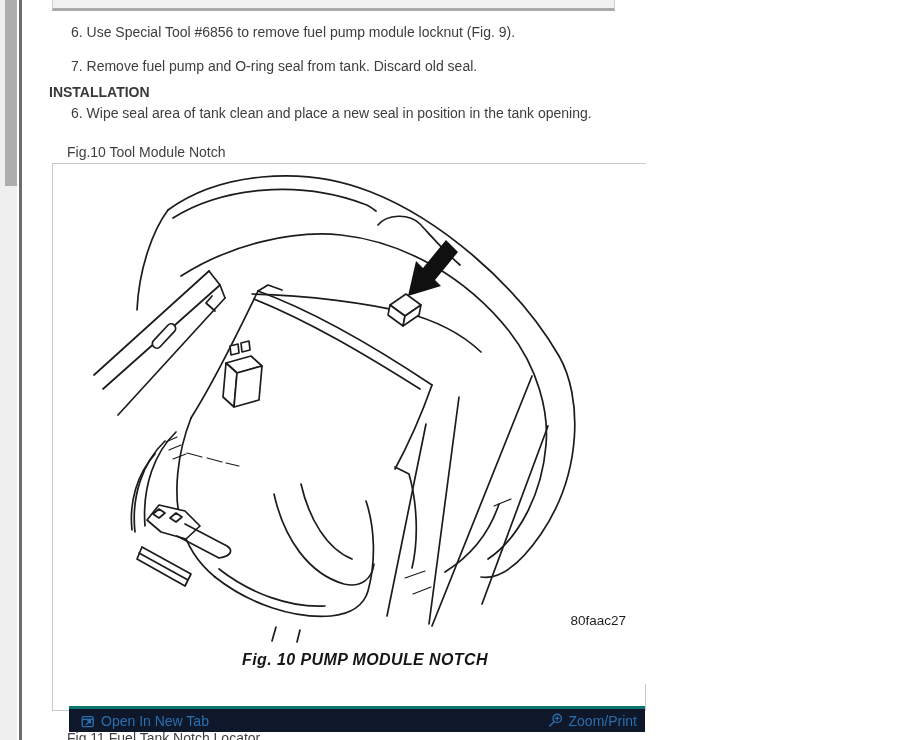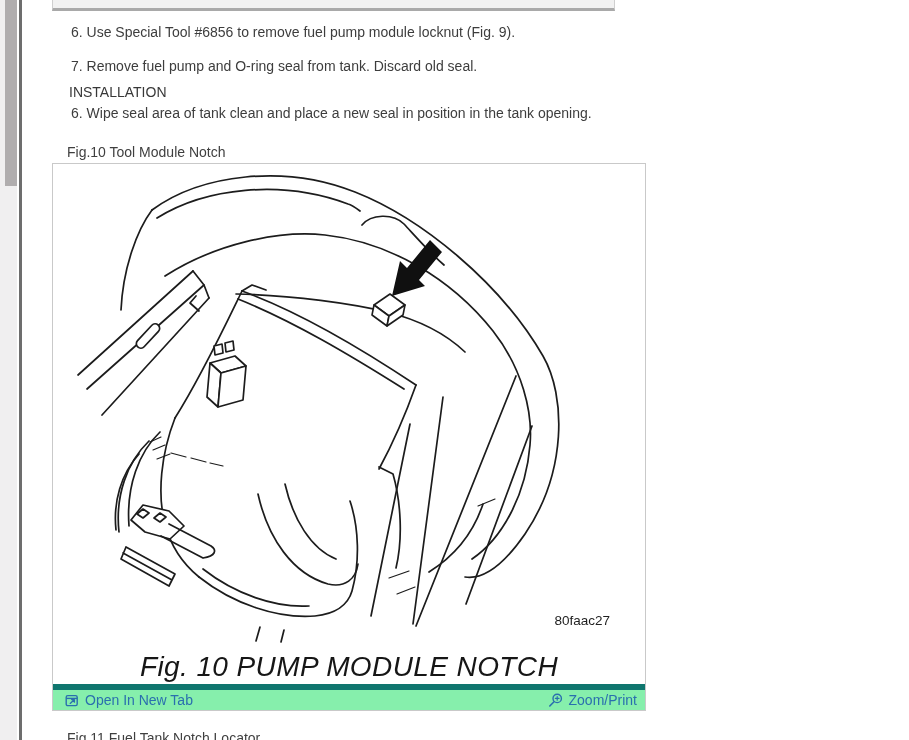--- a/index.html
+++ b/index.html
@@ -12,43 +12,44 @@
   .scroll-thumb{position:absolute;left:5px;top:0;width:12px;height:186px;background:#b0adae;}
   .pane-divider{position:absolute;left:19px;top:0;width:3px;height:740px;background:#6d6d6d;}
   .prev-bottom{
     position:absolute;left:52px;top:0;width:563px;height:11px;box-sizing:border-box;
     background:#f1f1f1;border-left:1px solid #cfcfcf;border-right:1px solid #cfcfcf;
     border-bottom:3px solid #a9a9a9;
   }
   .txt{position:absolute;font-size:14px;line-height:15px;white-space:nowrap;margin-left:16px;}
   .step6{left:55px;top:25px;}
   .step7{left:55px;top:59px;}
-  .heading{left:53px;top:85px;font-weight:normal;color:#383838;}
+  .heading{left:33px;top:85px;font-weight:bold;color:#383838;}
   .step1{left:55px;top:106px;}
   .figlabel10{left:51px;top:145px;color:#3f3f3f;}
   .figlabel11{left:51px;top:731px;color:#3f3f3f;}
   .figure-box{
     position:absolute;left:52px;top:163px;width:594px;height:548px;box-sizing:border-box;
-    border:1px solid #c9c9c9;background:#ffffff;
+    border:1px solid #c9c9c9;background:#ffffff;padding-left:16px;
   }
   .figure-image{position:relative;width:592px;height:520px;background:#fff;overflow:hidden;}
   .figure-image svg{position:absolute;left:0;top:0;}
   .watermark{
     position:absolute;top:449px;right:35px;font-size:13.5px;color:#1f1f1f;
     font-family:"Liberation Sans",sans-serif;
   }
   .caption{
     position:absolute;top:487px;left:0;width:100%;text-align:center;
-    font-size:28px;font-weight:normal;font-style:italic;color:#161616;letter-spacing:.4px;
+    font-size:16px;font-weight:bold;font-style:italic;color:#161616;letter-spacing:.4px;
   }
   .figure-footer{
     position:relative;width:100%;height:26px;box-sizing:border-box;
-    background:#86efac;border-top:6px solid #0f766e;
+    background:#0f172a;border-top:3px solid #0f766e;
     display:flex;align-items:center;justify-content:space-between;
     padding:0 8px 0 12px;
+    margin-top:22px;
   }
   .flink{
     display:flex;align-items:center;gap:6px;color:#2a6fae;font-size:14px;
     text-decoration:none;cursor:pointer;white-space:nowrap;
   }
   .flink svg{display:block;}
 </style>
 </head>
 <body>
 

